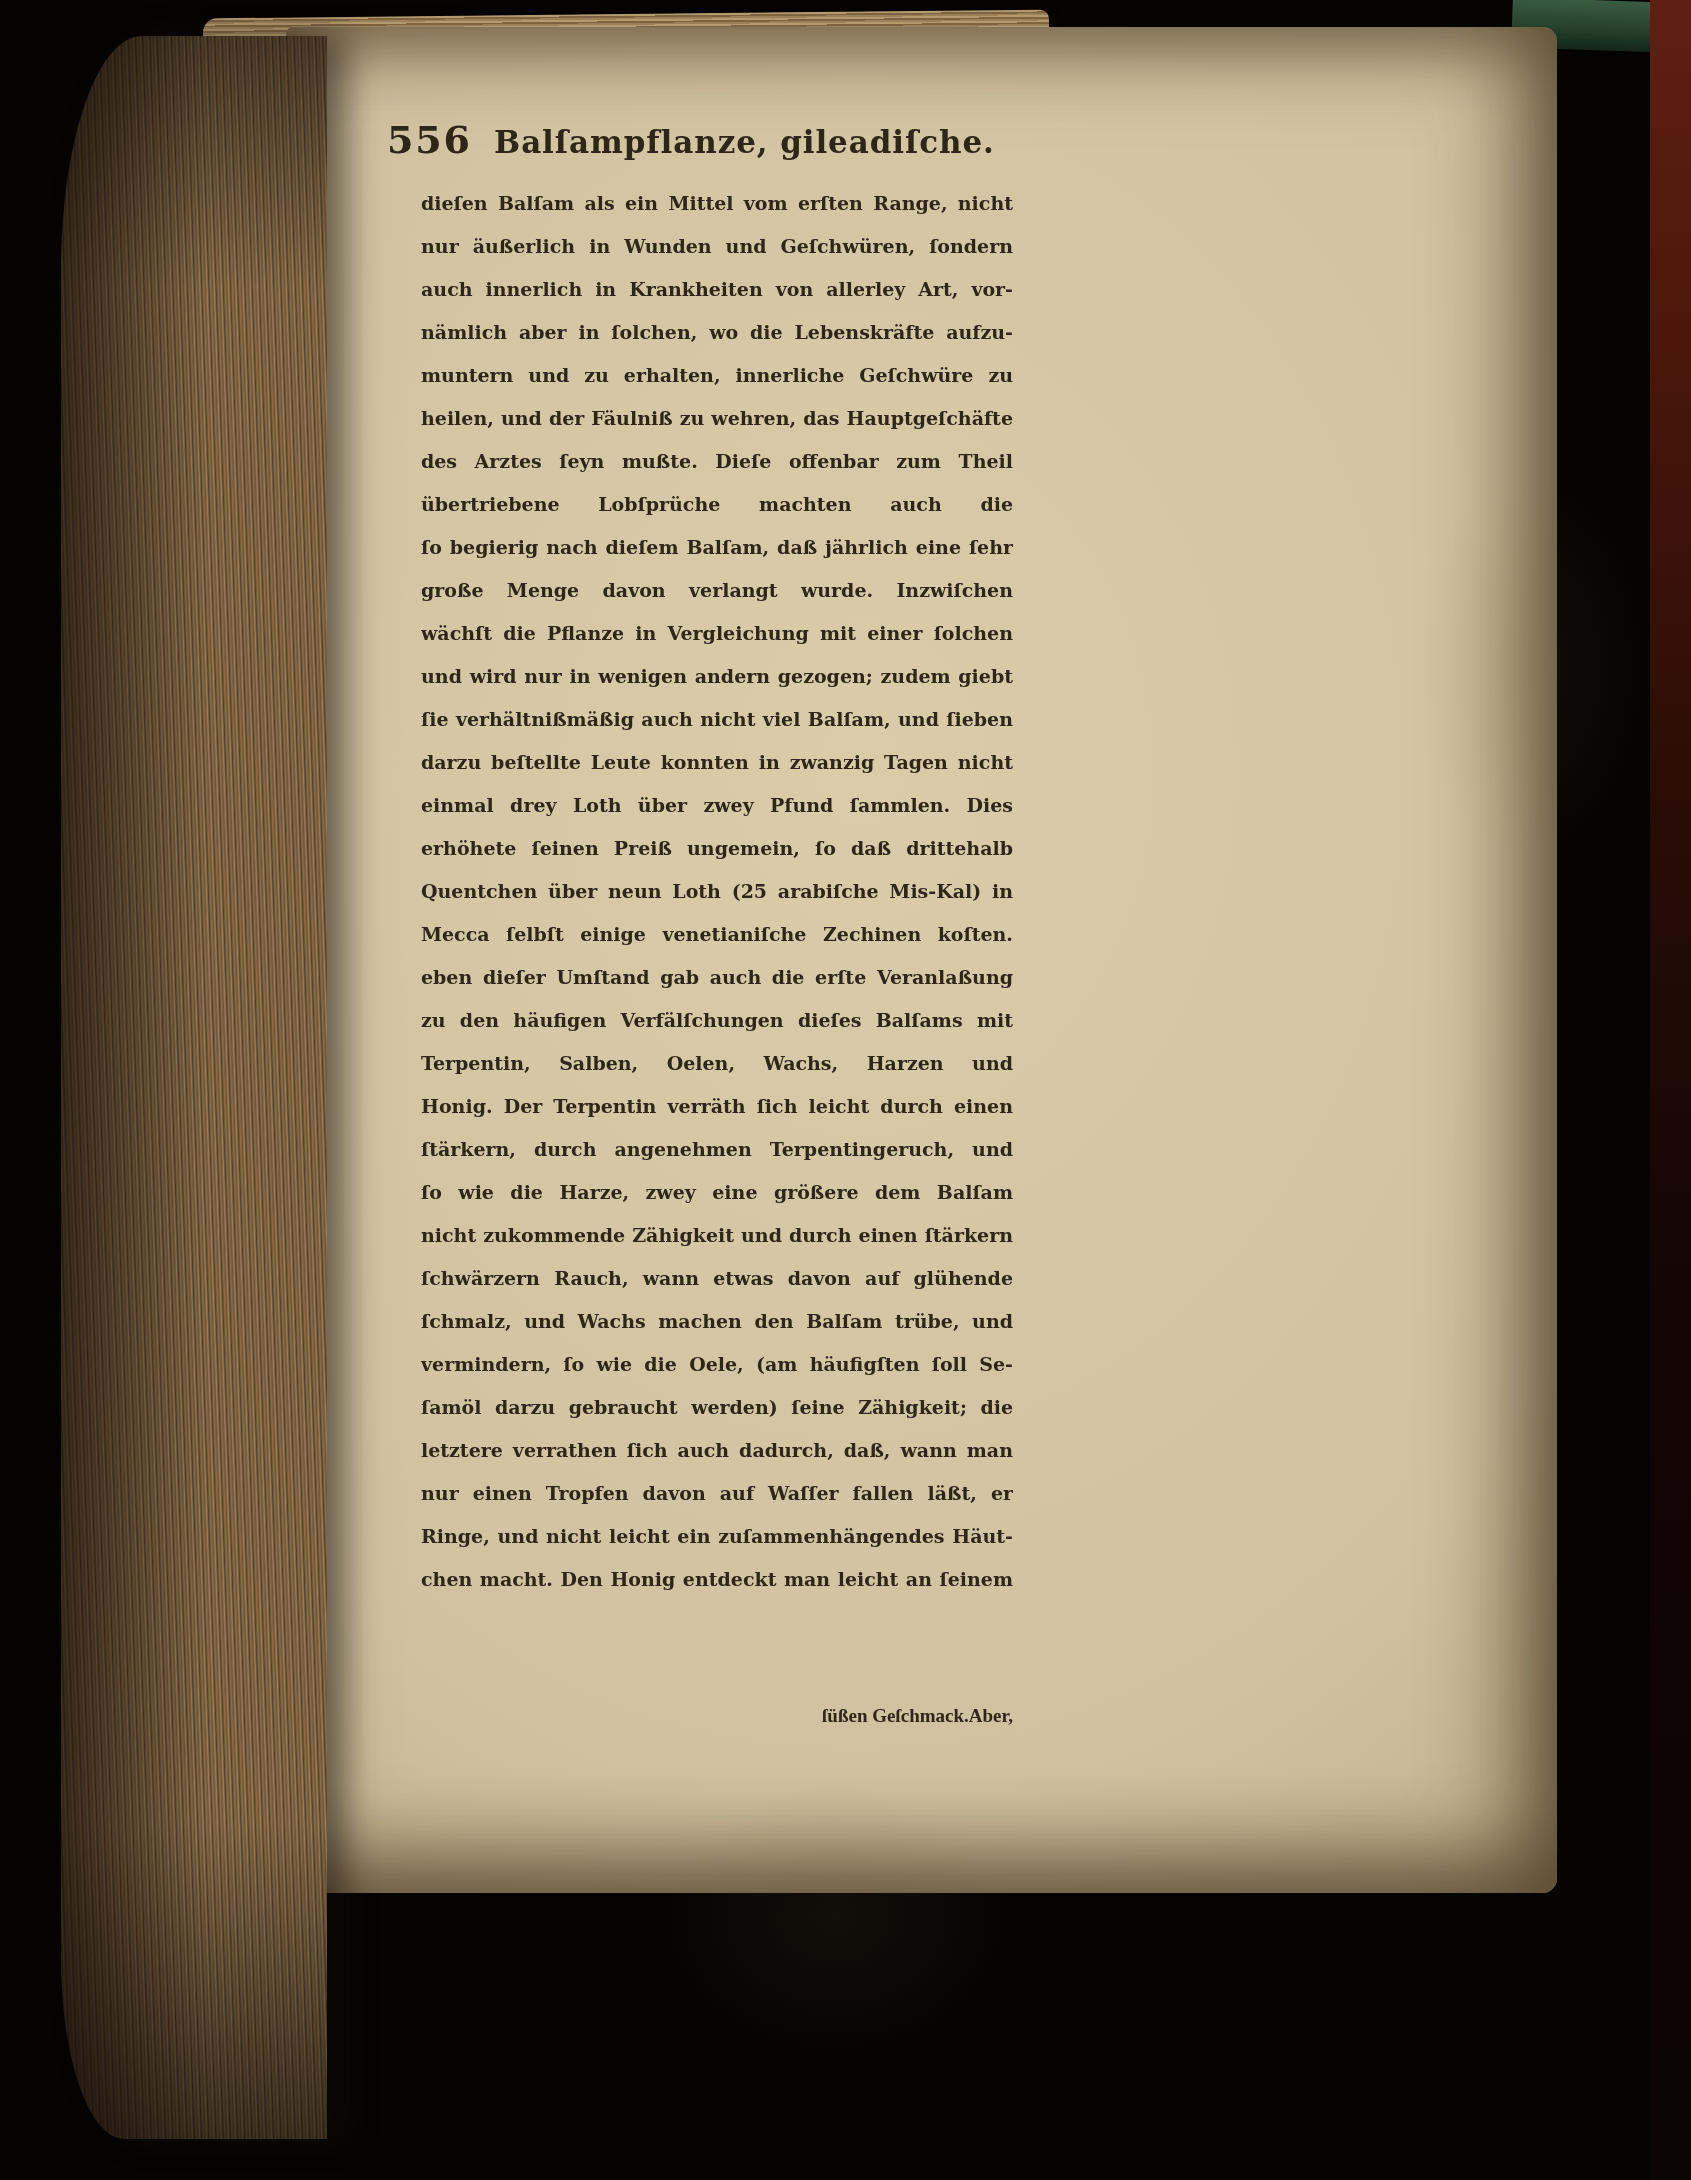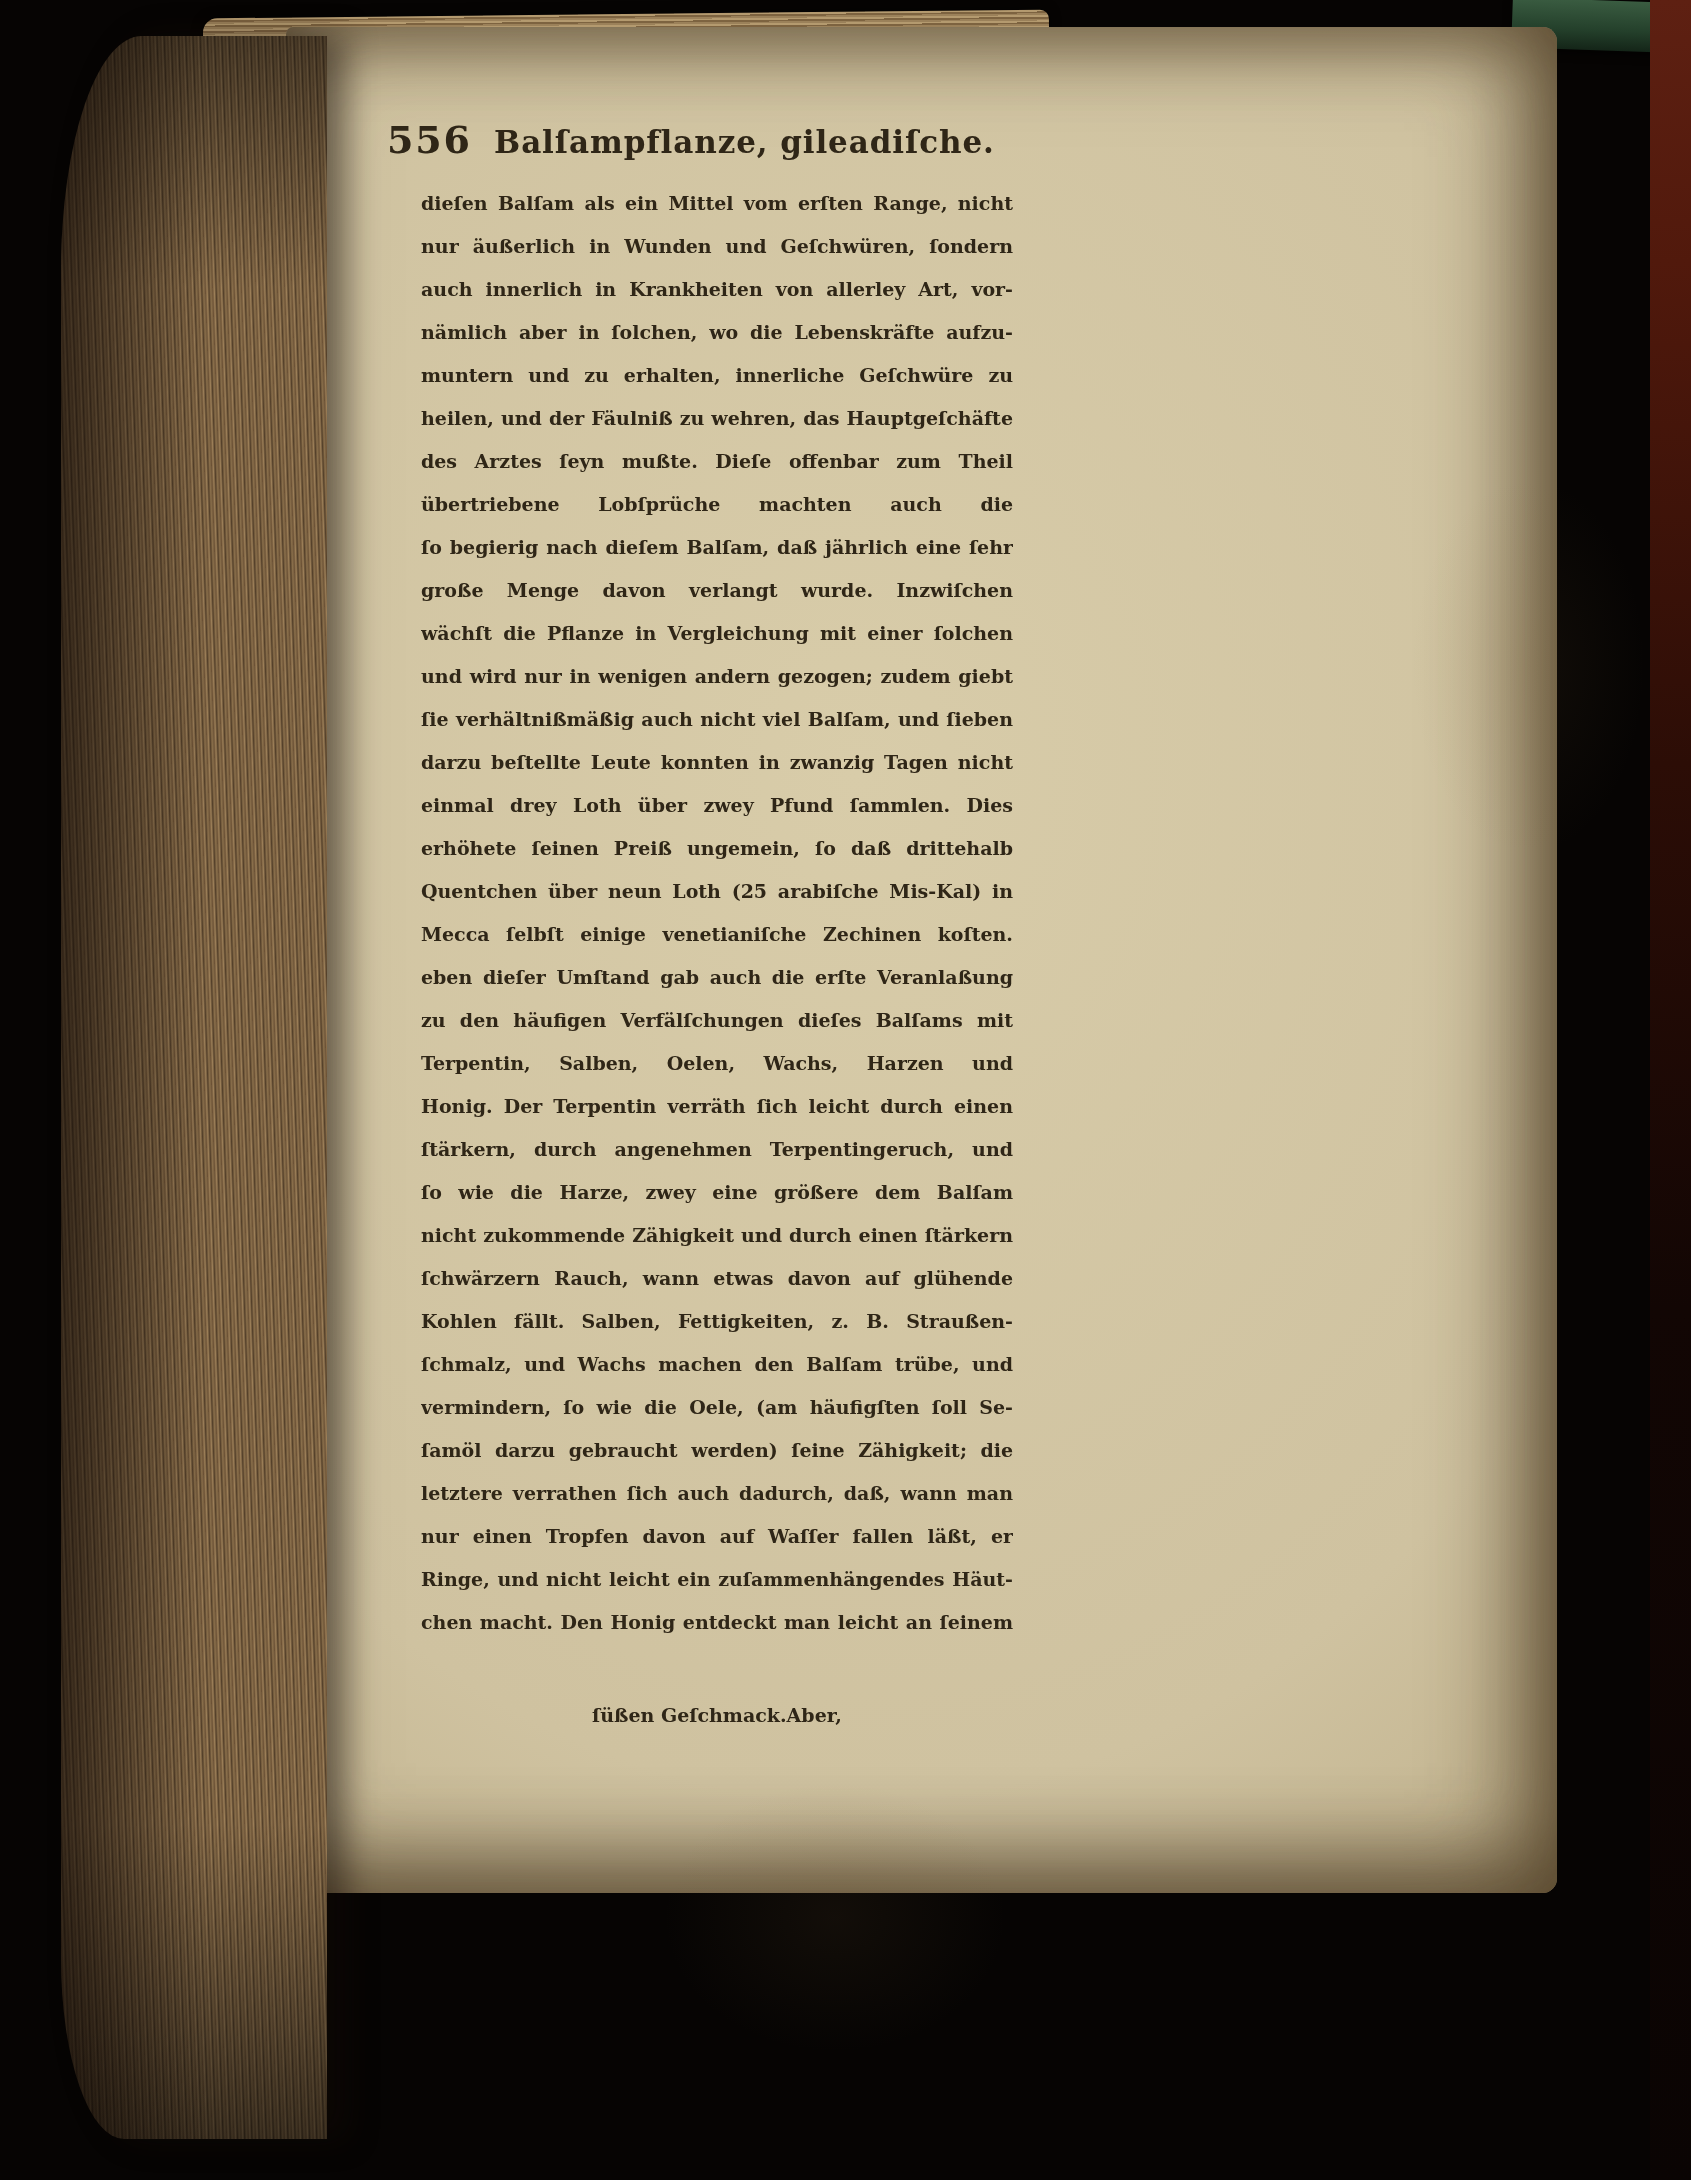--- a/index.html
+++ b/index.html
@@ -114,21 +114,22 @@
   .lastline {
     position: absolute;
     left: 135px; top: 1667px;
     width: 592px;
     height: 43px;
     line-height: 43px;
     font-size: 19px;
     font-weight: bold;
     color: #2f2617;
     display: flex;
-    justify-content: center;
+    justify-content: flex-end;
+    font-family: Liberation Serif, serif;
   }
 
   
   .stain1 {
     position: absolute; left: 1125px; top: 450px;
     width: 234px; height: 378px; border-radius: 50%;
     background: radial-gradient(closest-side, rgba(120,95,55,.10), transparent);
   }
   .stain2 {
     position: absolute; left: 378px; top: 1755px;
@@ -174,21 +175,20 @@
         <div class="line">Quentchen über neun Loth (25 arabiſche Mis-Kal) in</div>
         <div class="line">Mecca ſelbſt einige venetianiſche Zechinen koſten.  Aber</div>
         <div class="line">eben dieſer Umſtand gab auch die erſte Veranlaßung</div>
         <div class="line">zu den häufigen Verfälſchungen dieſes Balſams mit</div>
         <div class="line">Terpentin, Salben, Oelen, Wachs, Harzen und</div>
         <div class="line">Honig.  Der Terpentin verräth ſich leicht durch einen</div>
         <div class="line">ſtärkern, durch angenehmen Terpentingeruch, und</div>
         <div class="line">ſo wie die Harze, zwey eine größere dem Balſam</div>
         <div class="line">nicht zukommende Zähigkeit und durch einen ſtärkern</div>
         <div class="line">ſchwärzern Rauch, wann etwas davon auf glühende</div>
-        <div class="line">Kohlen fällt.  Salben, Fettigkeiten, z. B. Straußen-</div>
         <div class="line">ſchmalz, und Wachs machen den Balſam trübe, und</div>
         <div class="line">vermindern, ſo wie die Oele, (am häufigſten ſoll Se-</div>
         <div class="line">ſamöl darzu gebraucht werden) ſeine Zähigkeit; die</div>
         <div class="line">letztere verrathen ſich auch dadurch, daß, wann man</div>
         <div class="line">nur einen Tropfen davon auf Waſſer fallen läßt, er</div>
         <div class="line">Ringe, und nicht leicht ein zuſammenhängendes Häut-</div>
         <div class="line">chen macht.  Den Honig entdeckt man leicht an ſeinem</div>
       </div>
 
     <div class="lastline">

